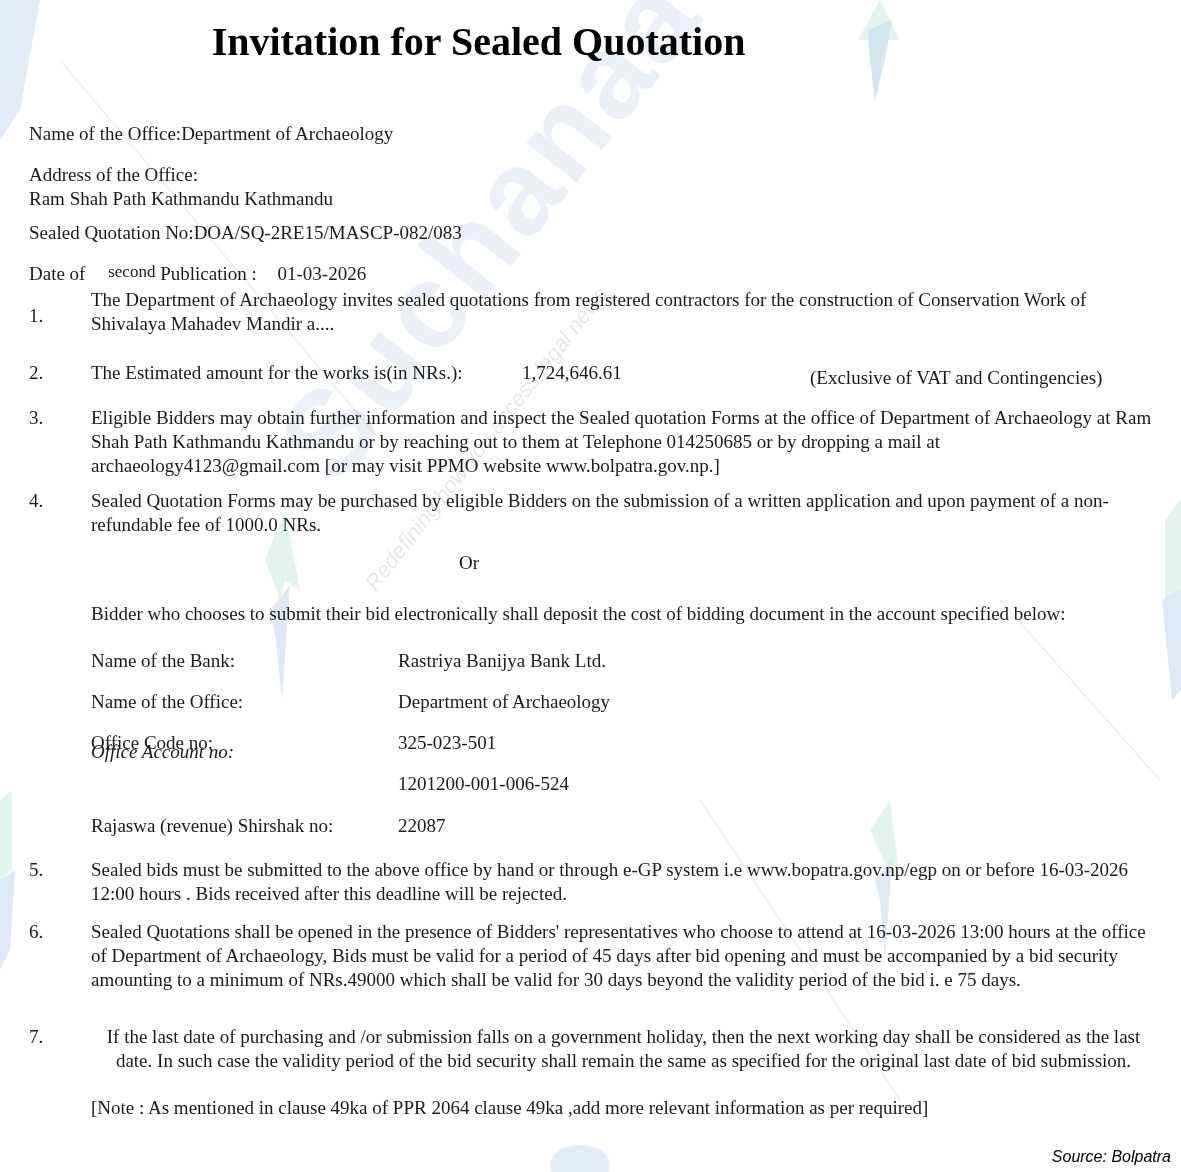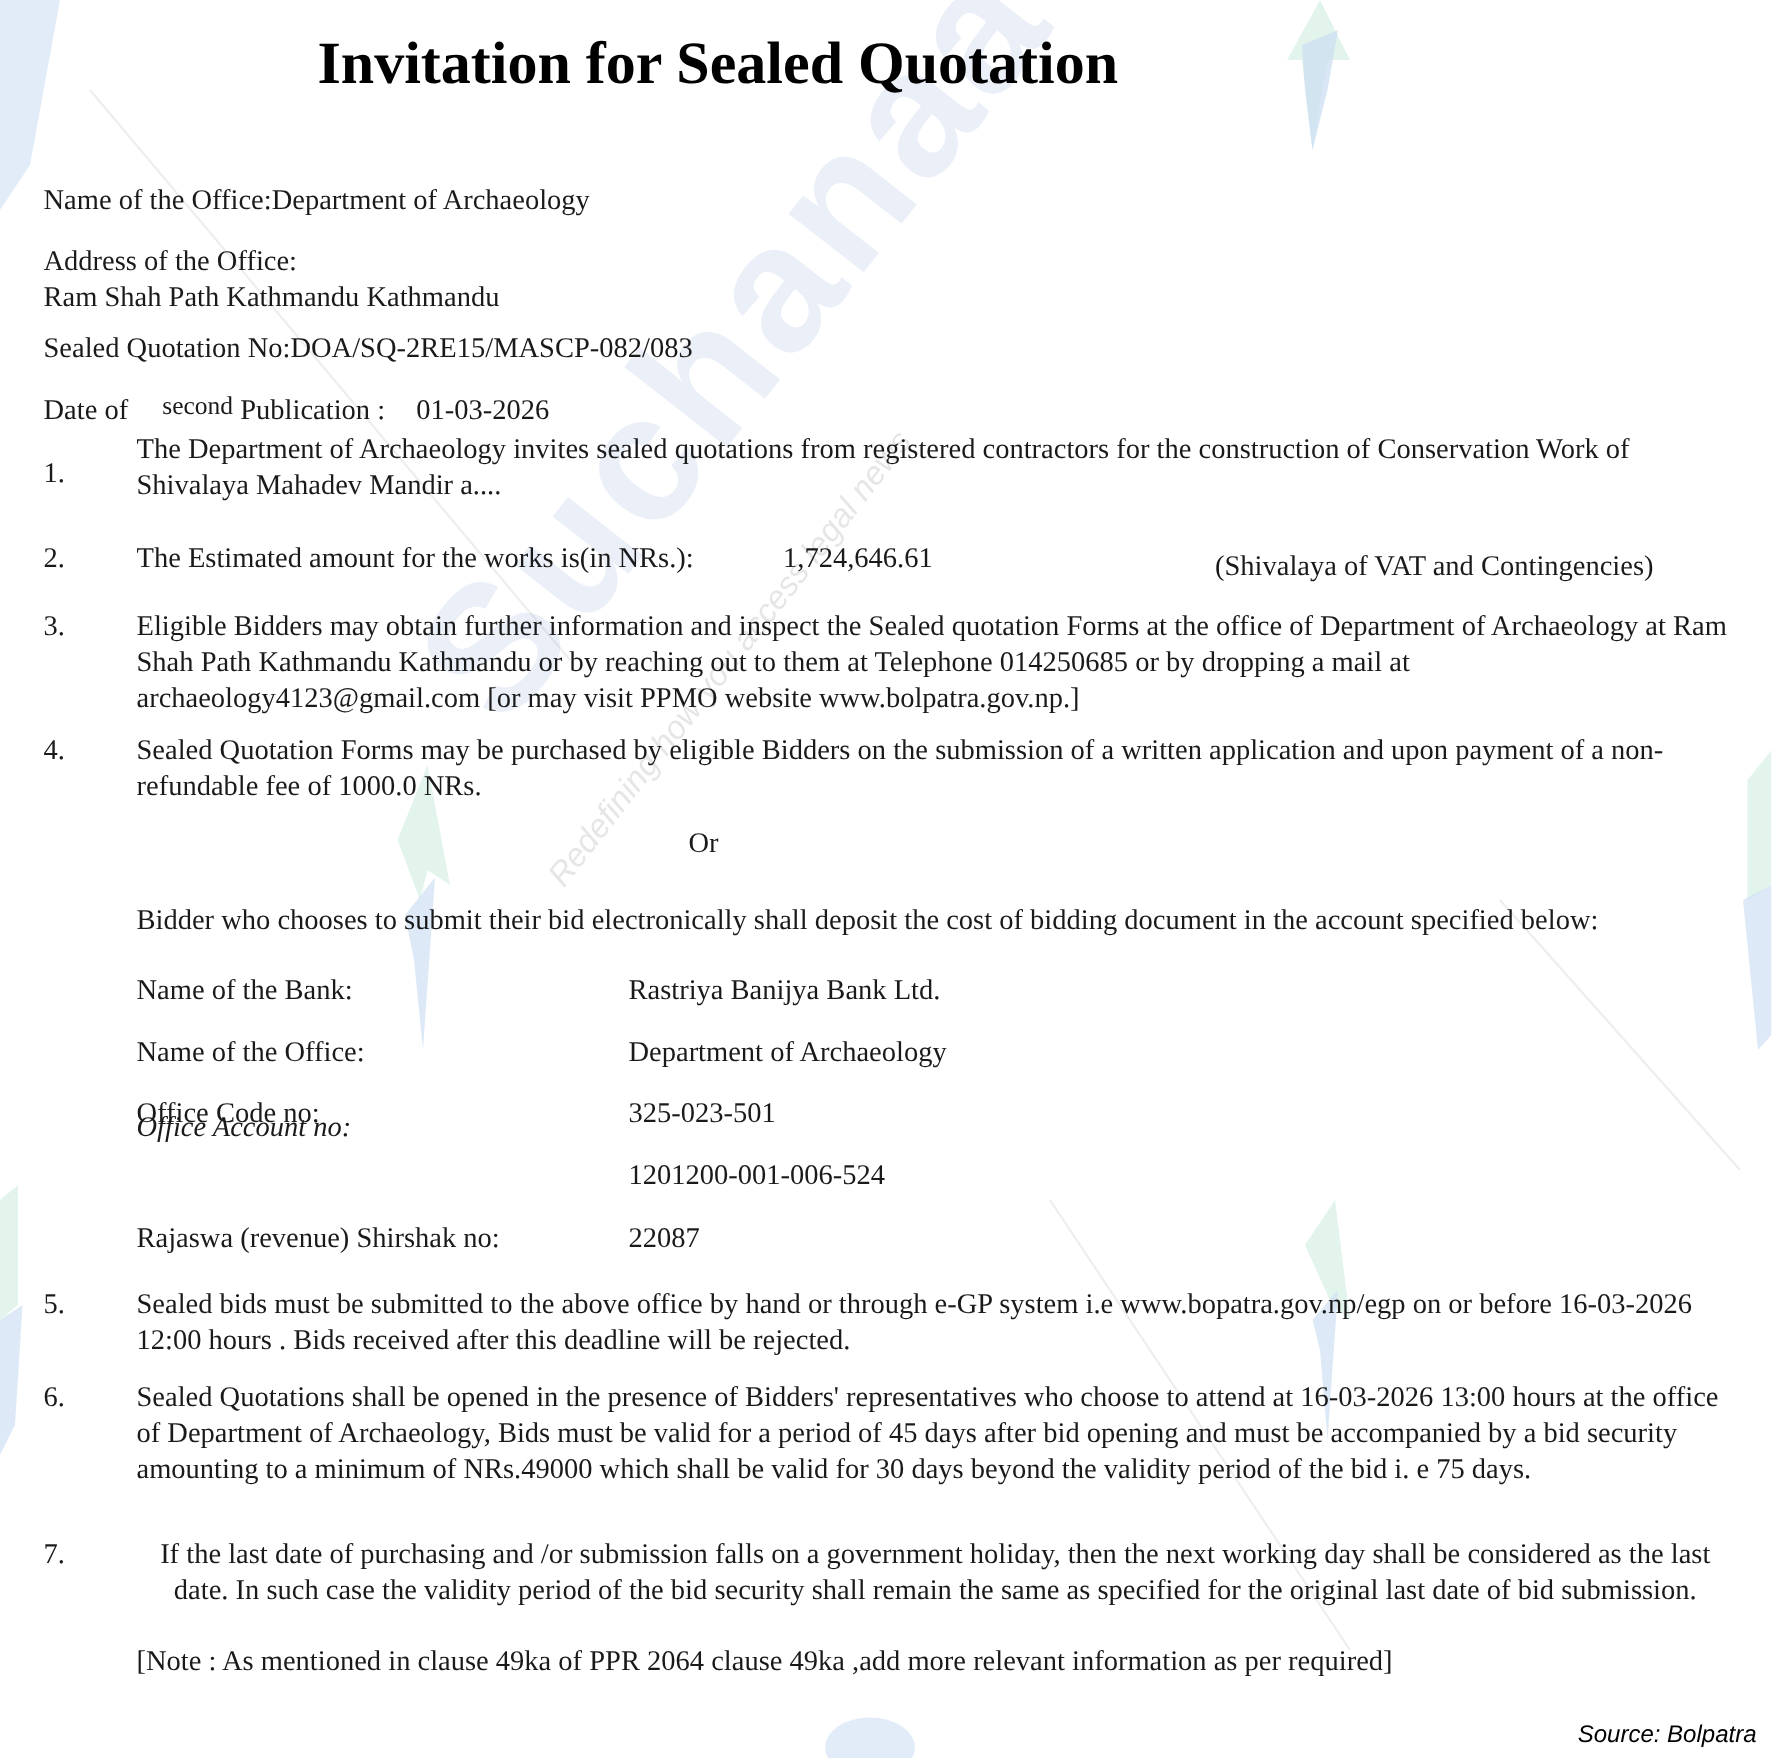--- a/index.html
+++ b/index.html
@@ -25,21 +25,21 @@
   }
   .content { position: relative; z-index: 1; }
   .title {
     position: absolute; left: 0; width: 957px; top: 18px;
     text-align: center; font-weight: bold; font-size: 40px; color: #000;
   }
   .line { position: absolute; font-size: 19px; line-height: 24px; white-space: nowrap; }
   .num { position: absolute; left: 29px; font-size: 19px; line-height: 24px; }
   .para { position: absolute; left: 91px; width: 1065px; font-size: 19px; line-height: 24px; }
   .bank-label { position: absolute; left: 91px; font-size: 19px; line-height: 24px; }
-  .bank-value { position: absolute; left: 419px; font-size: 19px; line-height: 24px; }
+  .bank-value { position: absolute; left: 398px; font-size: 19px; line-height: 24px; }
   .source {
     position: absolute; right: 10px; top: 1148px;
     font-family: "Liberation Sans", sans-serif; font-style: italic; font-size: 16px; color: #000000;
   }
   .second-word { font-size: 17px; position: relative; top: -3px; margin-left: 18px; }
 </style>
 </head>
 <body>
 
 <div class="wm" style="left:0;top:0;width:1181px;height:1172px;">
@@ -84,21 +84,21 @@
     <span>Publication :</span>
     <span style="margin-left:16px;">01-03-2026</span>
   </div>
 
   <div class="num" style="top:304px;">1.</div>
   <div class="para" style="top:288px;">The Department of Archaeology invites sealed quotations from registered contractors for the construction of Conservation Work of Shivalaya Mahadev Mandir a....</div>
 
   <div class="num" style="top:361px;">2.</div>
   <div class="line" style="left:91px;top:361px;">The Estimated amount for the works is(in NRs.):</div>
   <div class="line" style="left:522px;top:361px;">1,724,646.61</div>
-  <div class="line" style="left:810px;top:366px;">(Shivalaya of VAT and Contingencies)</div>
+  <div class="line" style="left:810px;top:366px;">(Exclusive of VAT and Contingencies)</div>
 
   <div class="num" style="top:406px;">3.</div>
   <div class="para" style="top:406px;">Eligible Bidders may obtain further information and inspect the Sealed quotation Forms at the office of Department of Archaeology at Ram Shah Path  Kathmandu Kathmandu  or by reaching out to them at Telephone 014250685 or by dropping a mail at archaeology4123@gmail.com [or may visit PPMO website www.bolpatra.gov.np.]</div>
 
   <div class="num" style="top:489px;">4.</div>
   <div class="para" style="top:489px;">Sealed Quotation Forms may be purchased by eligible Bidders on the submission of a written application and upon payment of a non-refundable fee of 1000.0 NRs.</div>
   <div class="line" style="left:459px;top:551px;">Or</div>
   <div class="line" style="left:91px;top:602px;">Bidder who chooses to submit their bid electronically shall deposit the cost of bidding document in the account specified below:</div>
 
   <div>

